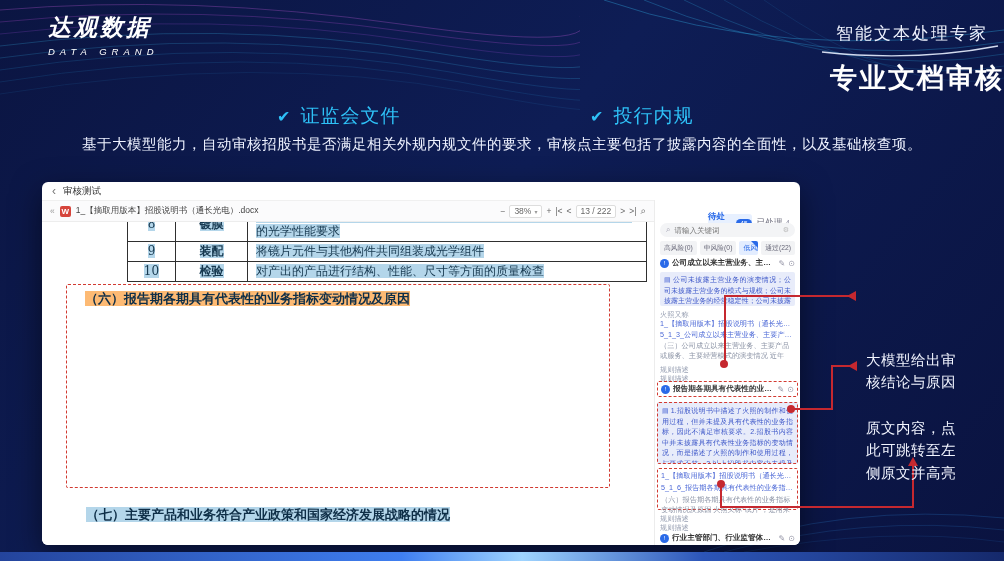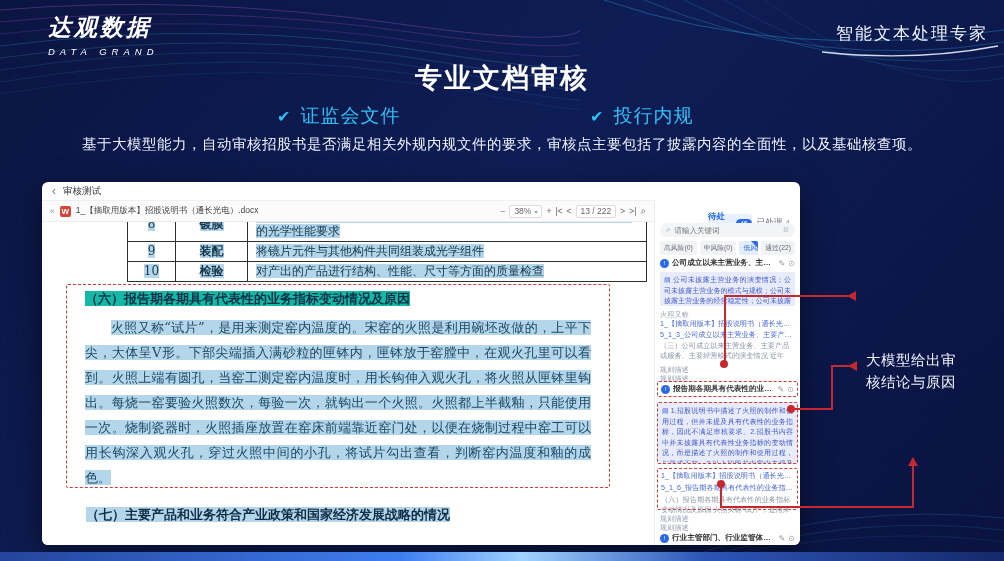--- a/index.html
+++ b/index.html
@@ -8,21 +8,21 @@
   .canvas { position:relative; width:1004px; height:561px; overflow:hidden;
             background:linear-gradient(130deg,#0b1542 0%,#0e1d55 45%,#0a1340 100%); }
   svg.decor { position:absolute; pointer-events:none; }
 
   
   .brand { position:absolute; left:48px; top:12px; color:#fff;font-style:italic; }
   .logo-cn { font-size:23px; font-weight:bold; letter-spacing:3px; }
   .logo-en { font-size:9.5px; letter-spacing:5px; margin-top:3px; }
   .tagline { position:absolute; right:16px; top:22px; color:#f0f4ff; font-size:17px; letter-spacing:2px; }
 
-  .slide-title { position:absolute; left:0; right:0; top:60px; text-align:center;
+  .slide-title { position:absolute; left:0; right:0; top:60px; text-align:right;
                  color:#fff; font-size:27px; font-weight:bold; letter-spacing:2px; }
   .bullet { position:absolute; top:103px; color:#2ec1f7; font-size:19px; letter-spacing:1px; }
   .bullet .chk { margin-right:9px; font-size:16px; }
   .slide-desc { position:absolute; left:0; right:0; top:135px; text-align:center;
                 color:#eef2ff; font-size:14.5px; letter-spacing:.5px; }
 
   
   .app-window { position:absolute; left:42px; top:182px; width:758px; height:363px;
                 background:#fff; border-radius:6px; overflow:hidden;
                 box-shadow:0 10px 30px rgba(0,0,0,.5); }
@@ -37,21 +37,21 @@
   .tb-left { display:flex; align-items:center; gap:5px; min-width:0; }
   .word-ico { width:11px; height:11px; background:#d6453c; color:#fff; font-size:8px; font-weight:bold;
               display:inline-flex; align-items:center; justify-content:center; border-radius:2px; }
   .file-name { max-width:300px; overflow:hidden; white-space:nowrap; text-overflow:ellipsis; color:#444; }
   .tb-right { display:flex; align-items:center; gap:4px; color:#666; }
   .tb-box { border:1px solid #ddd; border-radius:2px; padding:0 4px; height:13px;
             display:inline-flex; align-items:center; gap:3px; background:#fff; }
   .doc-canvas { position:relative; flex:1; background:#fff; overflow:hidden;
                 font-family:"DejaVu Serif", serif; }
   .hl { background:#b4d6ea; }
-  .hl-dk { background:#14b8a6; }
+  .hl-dk { background:#fdba74; }
   table.proc { position:absolute; left:85px; top:-16px; width:520px; border-collapse:collapse;
                font-size:12px; color:#16384f; }
   table.proc td { border:1.5px solid #2f2f2f; padding:2px 8px; line-height:15px; }
   td.c-no { width:48px; text-align:center; }
   td.c-step { width:72px; text-align:center; font-weight:bold; }
   .sec6-box { position:absolute; left:24px; top:62px; width:544px; height:204px;
               border:1px dashed #d23a31; border-radius:2px; padding:5px 18px 0 18px; }
   .sec6-title { font-size:13px; font-weight:bold; color:#0e2e47; font-family:"Liberation Sans",sans-serif; }
   .sec6-body { margin-top:7px; font-size:13px; color:#1c4a66; line-height:25px;
                text-indent:2em; text-align:justify; }
@@ -195,21 +195,20 @@
             </tr>
             <tr>
               <td class="c-no"><span class="hl">10</span></td>
               <td class="c-step"><span class="hl">检验</span></td>
               <td><span class="hl">对产出的产品进行结构、性能、尺寸等方面的质量检查</span></td>
             </tr>
           </tbody>
             </table>
           <div class="sec6-box">
             <div class="sec6-title"><span class="hl-dk">（六）报告期各期具有代表性的业务指标变动情况及原因</span></div>
-            <p class="sec6-body"><span class="hl">火照又称“试片”，是用来测定窑内温度的。宋窑的火照是利用碗坯改做的，上平下尖，大体呈V形。下部尖端插入满砂粒的匣钵内，匣钵放于窑膛中，在观火孔里可以看到。火照上端有圆孔，当窑工测定窑内温度时，用长钩伸入观火孔，将火照从匣钵里钩出。每烧一窑要验火照数次，每验一次，就钩出一个火照。火照都上半截釉，只能使用一次。烧制瓷器时，火照插座放置在窑床前端靠近窑门处，以便在烧制过程中窑工可以用长钩深入观火孔，穿过火照中间的小孔，将试片勾出查看，判断窑内温度和釉的成色。</span></p>
           </div>
           <div class="sec7-title"><span class="hl">（七）主要产品和业务符合产业政策和国家经济发展战略的情况</span></div>
         </div>
       </div>
 
       <div class="panel">
         <div class="p-abs tabs">
           <div class="tab sel">
             <span>待处理</span>
             <span class="pill">45</span>
@@ -287,15 +286,16 @@
   <div class="conn" style="left:831px;top:365px;width:26px;height:2px"></div>
   <div class="arr-l" style="left:848px;top:361px"></div>
 
   <div class="dot" style="left:717px;top:480px"></div>
   <div class="conn" style="left:720px;top:484px;width:2px;height:24px"></div>
   <div class="conn" style="left:720px;top:506px;width:194px;height:2px"></div>
   <div class="conn" style="left:912px;top:466px;width:2px;height:42px"></div>
   <div class="arr-u" style="left:908px;top:457px"></div>
 
   <div class="ann" style="top:349px">大模型给出审核结论与原因</div>
+  <div class="ann" style="top:417px">原文内容，点此可跳转至左侧原文并高亮</div>
 
   <div class="bottom-bar"></div>
 </div>
 
 </body></html>

